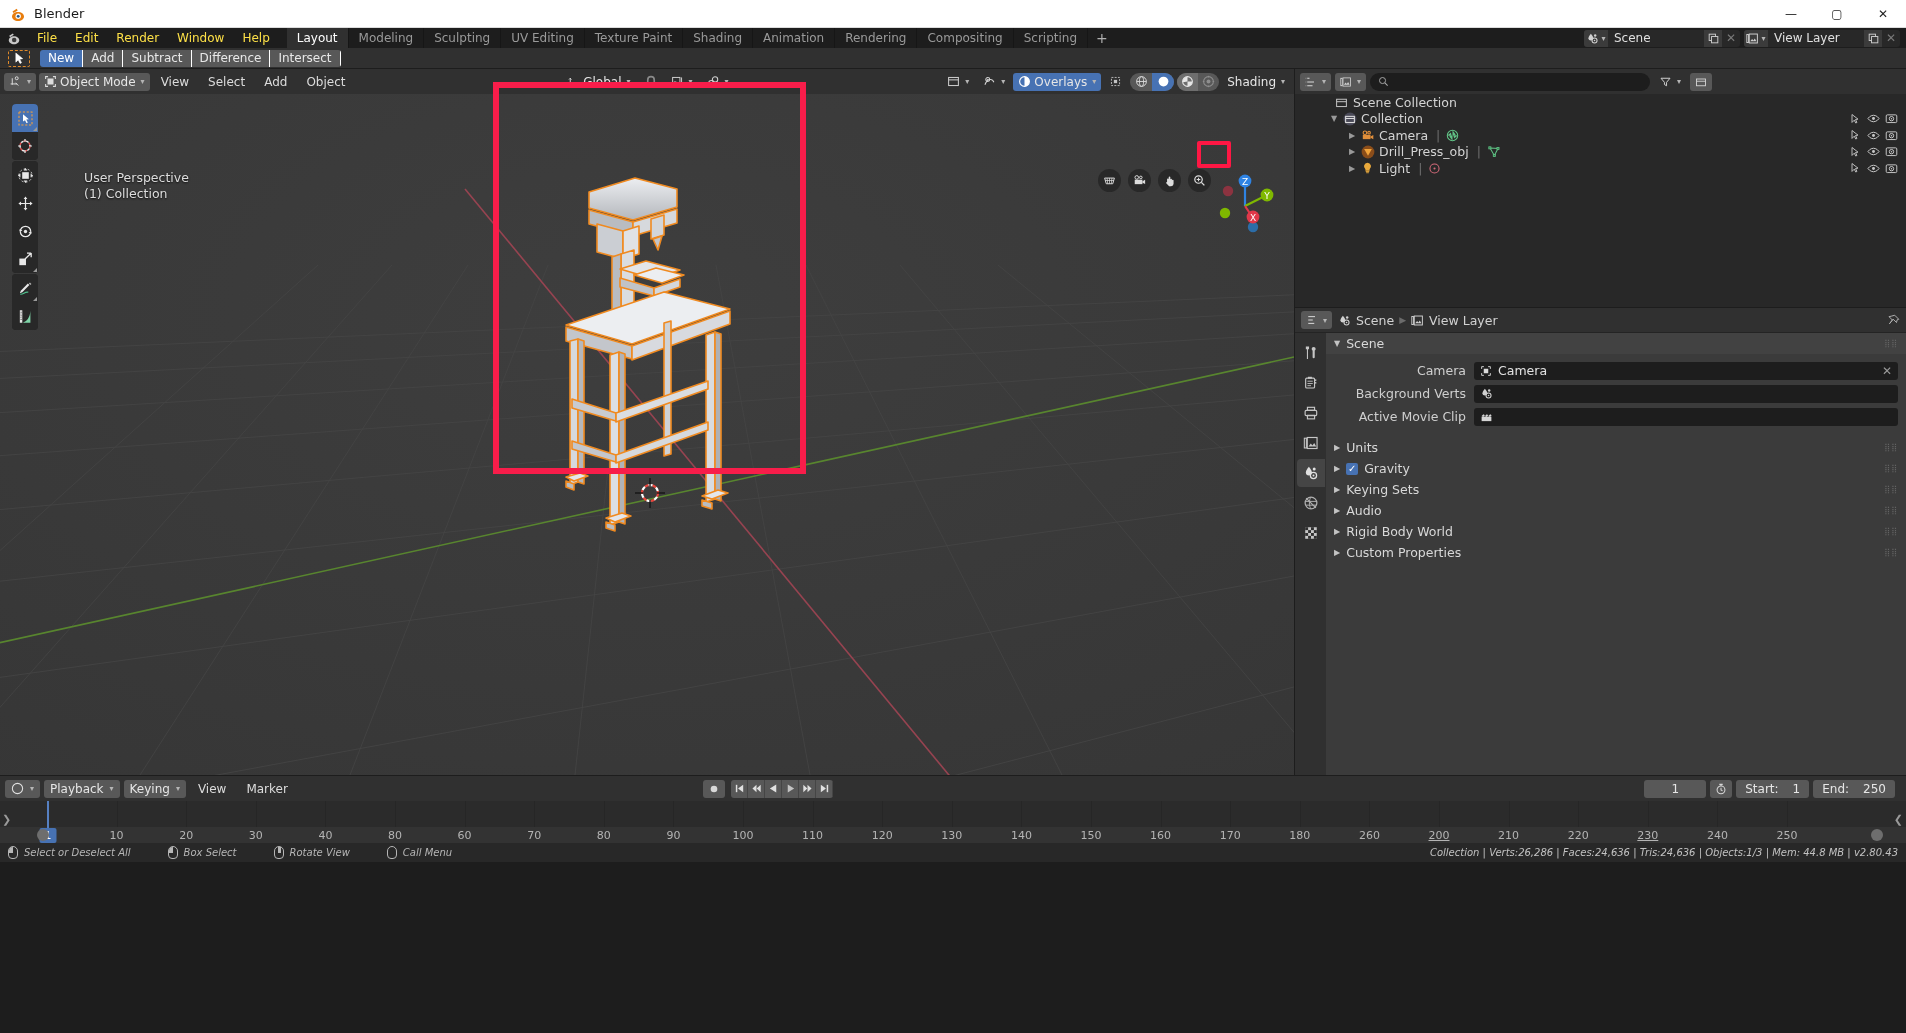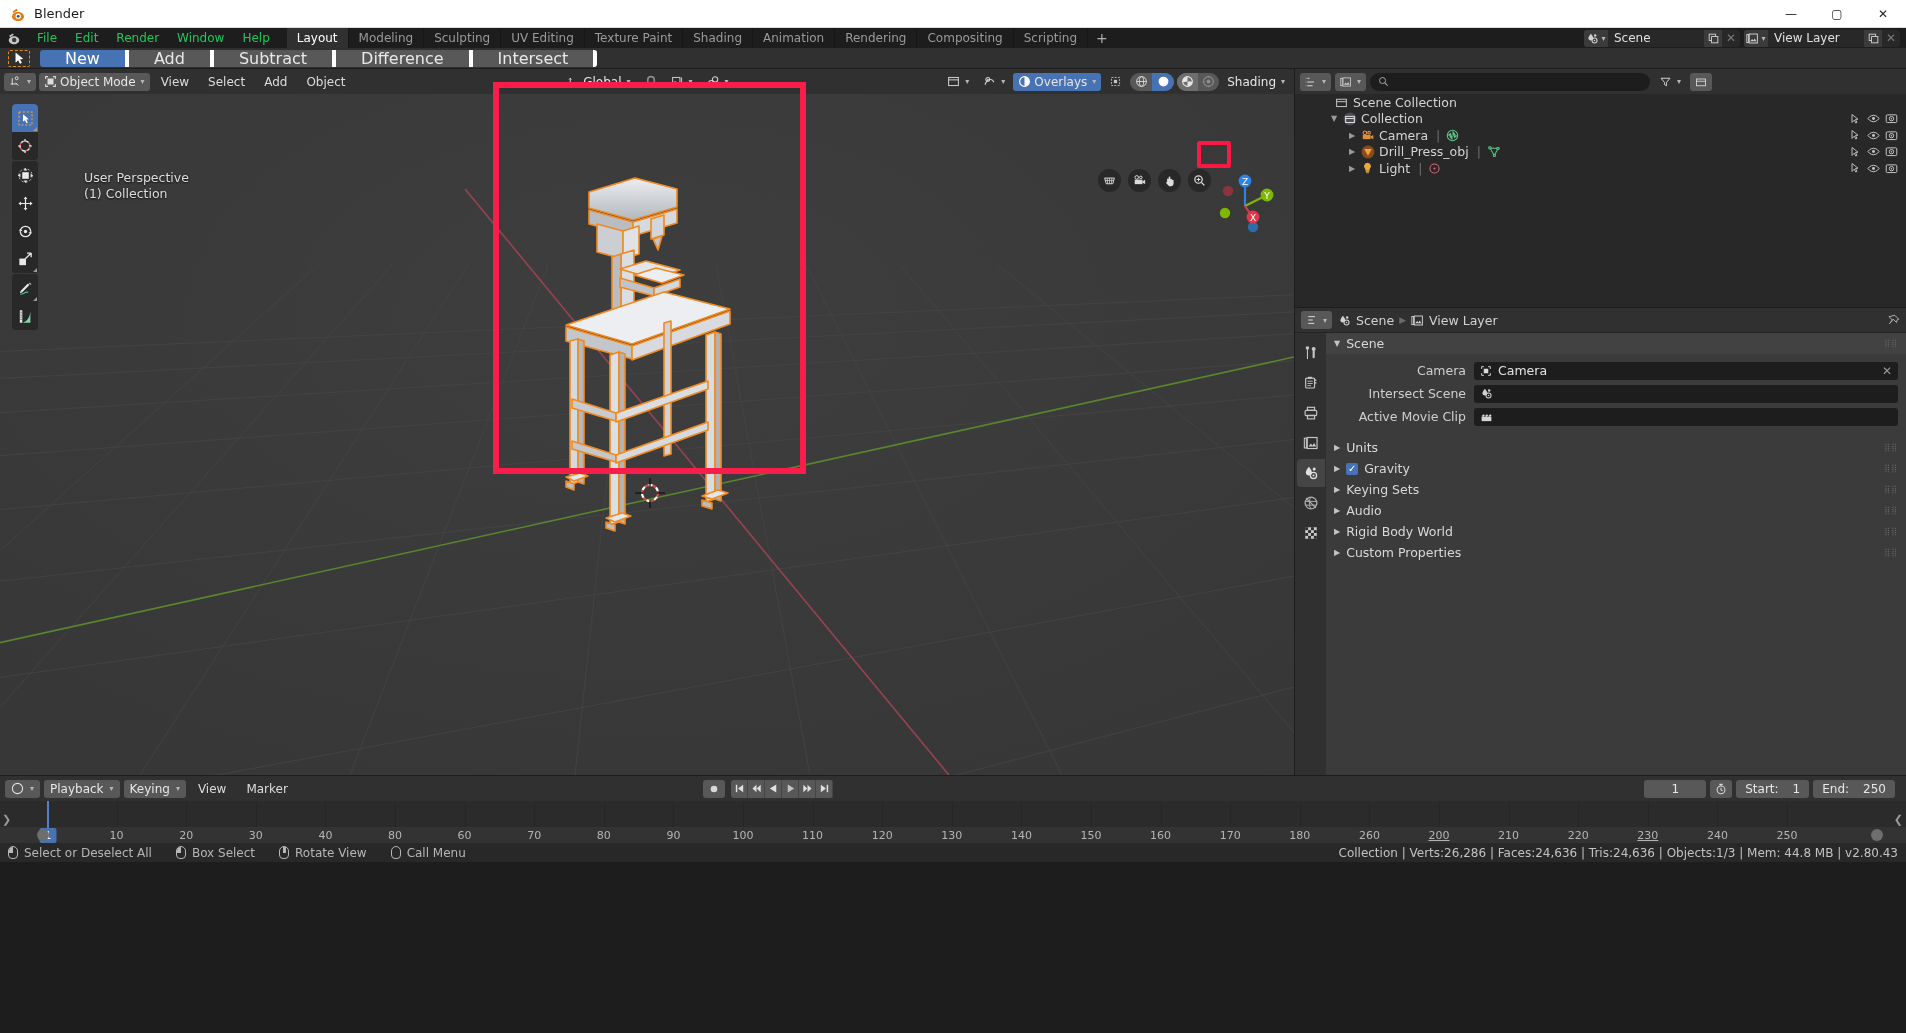--- a/index.html
+++ b/index.html
@@ -12,21 +12,21 @@
     border-bottom:1px solid #dcdcdc; }
   #titlebar .tb-left { display:flex; align-items:center; gap:8px; padding-left:10px; flex:1; }
   #titlebar .tb-title { color:#1b1b1b; font-size:13px; }
   .win-btns { display:flex; height:28px; }
   .win-btn { width:46px; height:28px; display:flex; align-items:center; justify-content:center;
     color:#222; font-size:12px; }
 
   
   #topbar { height:20px; background:#1d1d1d; display:flex; align-items:stretch; }
   #topbar .blender-logo { width:28px; display:flex; align-items:center; justify-content:center; }
-  .menu-item { padding:0 9px; display:flex; align-items:center; font-size:12px; color:#22c55e;
+  .menu-item { padding:0 9px; display:flex; align-items:center; font-size:12px; color:#fde047;
     white-space:nowrap; }
   .ws-tabs { display:flex; align-items:stretch; margin-left:8px; }
   .ws-tab { padding:0 10px; display:flex; align-items:center; font-size:12px; color:#9a9a9a;
     background:#1d1d1d; border-right:1px solid #161616; white-space:nowrap; }
   .ws-tab.active { background:#303030; color:#ffffff; }
   .ws-add { padding:0 8px; display:flex; align-items:center; color:#b0b0b0; font-size:14px; }
   .topbar-right { margin-left:auto; display:flex; align-items:center; gap:4px; padding-right:6px; }
   .id-field { display:flex; align-items:center; height:17px; background:#282828; border-radius:3px;
     overflow:hidden; }
   .id-icon { width:24px; height:17px; display:flex; align-items:center; justify-content:center;
@@ -38,22 +38,22 @@
   .id-x { width:18px; height:17px; display:flex; align-items:center; justify-content:center;
     color:#7a7a7a; font-size:12px; }
   .caret { font-size:8px; color:#b5b5b5; margin-left:2px; }
 
   
   #toolsettings { height:21px; background:#303030; display:flex; align-items:center;
     padding-left:8px; gap:0; border-bottom:1px solid #1d1d1d; }
   .tool-icon-box { width:22px; height:17px; border:1px dashed #e08a2a; border-radius:2px;
     display:flex; align-items:center; justify-content:center; margin-right:10px; }
   .seg-group { display:flex; height:17px; border-radius:3px; overflow:hidden; }
-  .seg { padding:0 25px; display:flex; align-items:center; justify-content:center; font-size:16px;
-    background:#585858; color:#e8e8e8; border-right:4px solid #ffffff; }
+  .seg { padding:0 8px; display:flex; align-items:center; justify-content:center; font-size:12px;
+    background:#585858; color:#e8e8e8; border-right:1px solid #ffffff; }
   .seg.active { background:#4772b3; color:#ffffff; }
 
   
   #main { display:flex; height:706px; background:#303030; }
   #viewport { position:relative; width:1294px; background:#393939; overflow:hidden; }
 
   
   .vp-header { height:25px; background:#303030; display:flex; align-items:center; gap:3px;
     padding:0 4px; position:relative; z-index:5; }
   .vh-btn { height:18px; display:flex; align-items:center; gap:3px; padding:0 5px;
@@ -173,21 +173,21 @@
   .cfrm { position:absolute; top:0; bottom:0; width:2px; background:#5680c2; }
   .cfrm-badge { position:absolute; bottom:0px; transform:translateX(-50%); background:#4772b3;
     color:#fff; font-size:11px; padding:1px 5px; border-radius:2px; }
   .sb-knob { position:absolute; bottom:2px; width:12px; height:12px; border-radius:6px;
     background:#6e6e6e; }
   .tl-collapse { position:absolute; left:2px; top:12px; color:#9a9a9a; font-size:11px; z-index:3; }
   .tl-collapse-r { position:absolute; right:3px; top:12px; color:#9a9a9a; font-size:11px; z-index:3;}
 
   
   #statusbar { height:19px; background:#282828; display:flex; align-items:center;
-    padding:0 8px; font-size:12px; color:#b6b6b6; gap:6px; }
+    padding:0 8px; font-size:10px; color:#b6b6b6; gap:19px;font-style:italic; }
   .sb-item { display:flex; align-items:center; gap:6px; margin-right:18px; }
   .sb-right { margin-left:auto; color:#c2c2c2; }
   .mouse-ic { width:10px; height:13px; border:1.3px solid #b6b6b6; border-radius:5px 5px 4px 4px;
     position:relative; }
   .mouse-ic.lft::before { content:''; position:absolute; left:0; top:0; width:4px; height:6px;
     background:#b6b6b6; border-radius:5px 0 0 0; }
   .mouse-ic.mid::before { content:''; position:absolute; left:3.2px; top:0; width:3px; height:6px;
     background:#b6b6b6; }
   svg { display:block; }
 </style>
@@ -969,21 +969,21 @@
                   <svg width="12" height="12" viewBox="0 0 16 16">
                     <rect x="5" y="5" width="6" height="6" fill="#dcdcdc"></rect>
                     <path d="M2.2 5.2V2.2h3M10.8 2.2h3v3M13.8 10.8v3h-3M5.2 13.8h-3v-3" stroke="#dcdcdc" stroke-width="1.2" fill="none"></path>
                   </svg>
                 </span>
                 <span>Camera</span>
                 <span class="fx">✕</span>
               </span>
             </div>
             <div class="prop-row">
-              <span class="prop-label">Intersect Scene</span>
+              <span class="prop-label">Background Verts</span>
               <span class="prop-field">
                 <span>
                   <svg width="13" height="13" viewBox="0 0 16 16">
                     <path d="M6 2c-1.6 1.9-3 3.8-3 5.6A3 3 0 0 0 6 10.6 3 3 0 0 0 9 7.6C9 5.8 7.6 3.9 6 2z" fill="#d0d0d0"></path>
                     <circle cx="11.3" cy="4.2" r="1.5" fill="#d0d0d0"></circle>
                     <circle cx="10.5" cy="10.5" r="3.1" fill="none" stroke="#d0d0d0" stroke-width="1.3"></circle>
                     <circle cx="10.5" cy="10.5" r="1" fill="#d0d0d0"></circle>
                   </svg>
                 </span>
                 <span></span>

